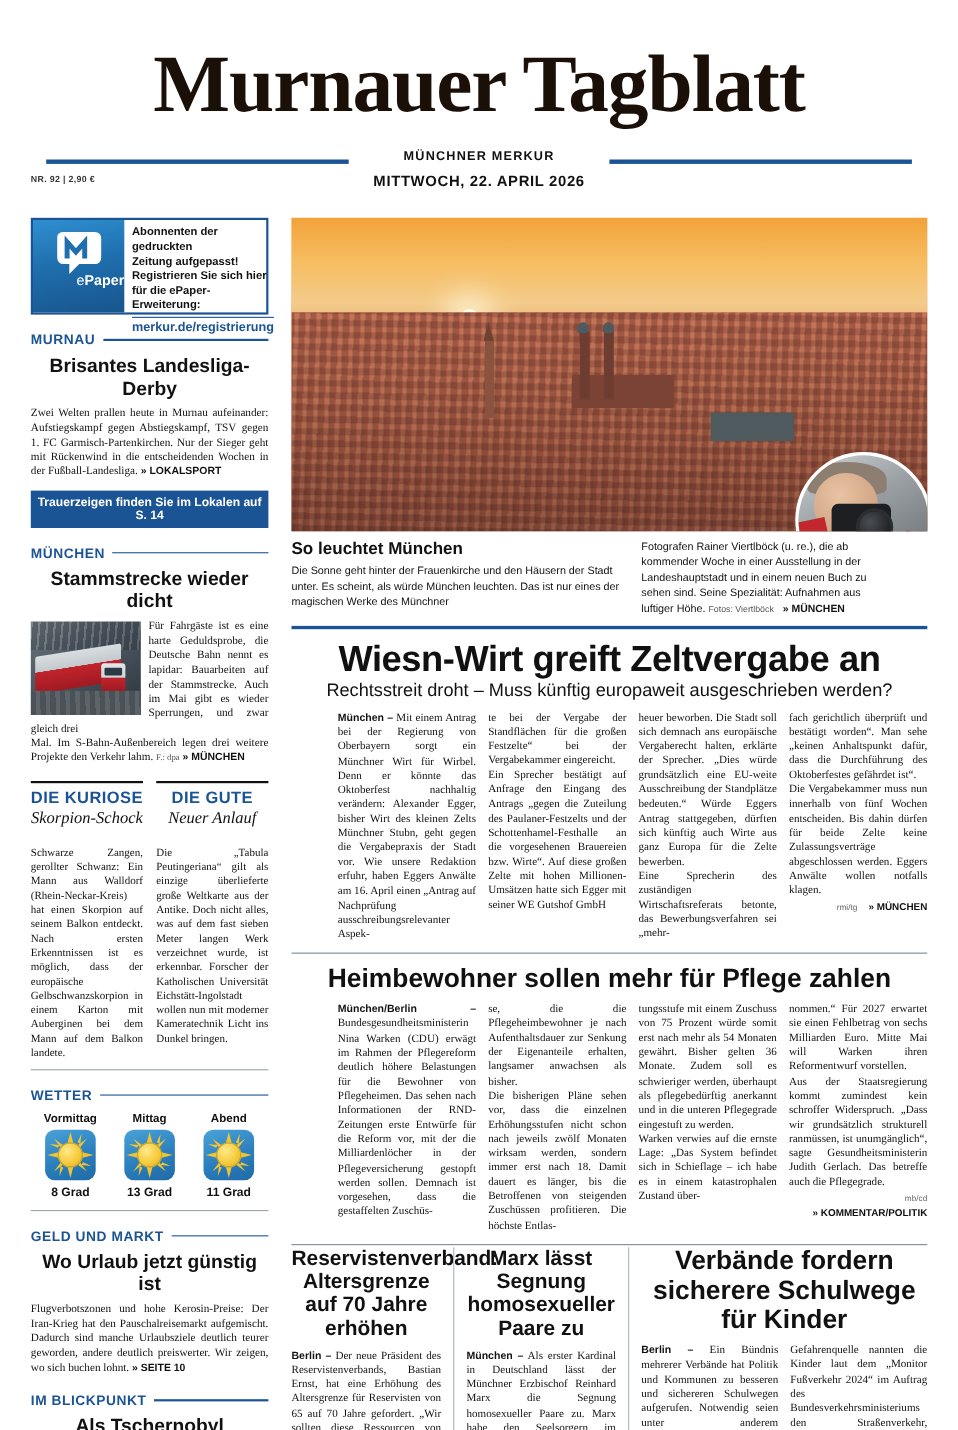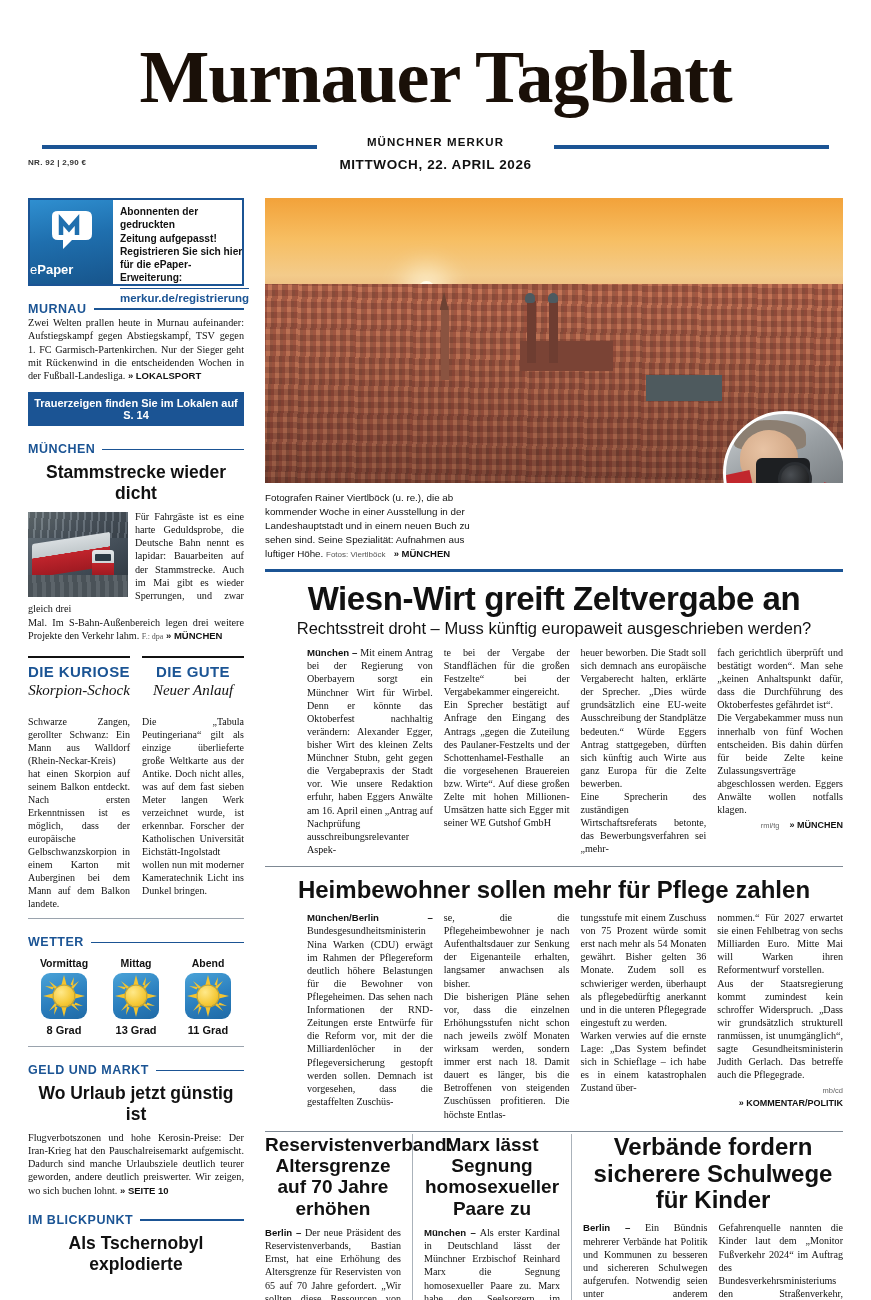--- a/index.html
+++ b/index.html
@@ -58,21 +58,21 @@
   .epaper-logo{
     width:83px;flex:0 0 83px;
     background:linear-gradient(170deg,#2f8fd0 0%,#1f6fae 45%,#17558c 100%);
     position:relative;
   }
   .epaper-logo .m-glyph{
     position:absolute;left:50%;top:8px;transform:translateX(-50%);
     width:46px;height:42px;
   }
   .epaper-logo .eptxt{
-    position:absolute;bottom:7px;left:0;right:0;text-align:left;
+    position:absolute;bottom:22px;left:0;right:0;text-align:right;
     color:#fff;font-size:13px;font-weight:bold;
   }
   .epaper-logo .eptxt .e{font-weight:normal;}
   .epaper-text{
     flex:1;padding:5px 6px 0 7px;
   }
   .epaper-text p{
     margin:0;font-size:10.2px;font-weight:bold;line-height:1.30;color:#111;
   }
   .epaper-url{
@@ -311,20 +311,21 @@
           <p>Registrieren Sie sich hier</p>
           <p>für die ePaper-Erweiterung:</p>
           <div class="epaper-url">merkur.de/registrierung</div>
         </div>
       </div>
 
       <div class="kicker">
         <span class="k-label">MURNAU</span>
         <span class="k-rule"></span>
       </div>
+      <div class="headline-s">Brisantes Landesliga-Derby</div>
       <p class="body-s"><span>Zwei Welten prallen heute in Murnau aufeinander: Aufstiegskampf gegen Abstiegskampf, TSV gegen 1. FC Garmisch-Partenkirchen. Nur der Sieger geht mit Rückenwind in die entscheidenden Wochen in der Fußball-Landesliga.</span> <span class="ref">» LOKALSPORT</span></p>
 
       <div class="banner">Trauerzeigen finden Sie im Lokalen auf S. 14</div>
 
       <div class="kicker">
         <span class="k-label">MÜNCHEN</span>
         <span class="k-rule"></span>
       </div>
       <div class="headline-s">Stammstrecke wieder dicht</div>
       <div>
@@ -466,20 +467,24 @@
           <div class="hair"></div>
           <div class="face"></div>
           <div class="strap"></div>
           <div class="strap2"></div>
           <div class="cam"></div>
           <div class="lens"></div>
         </div>
       </div>
 
       <div class="hero-cap">
+        <div class="hc-left">
+          <div class="hc-title">So leuchtet München</div>
+          <p class="hc-body">Die Sonne geht hinter der Frauenkirche und den Häusern der Stadt unter. Es scheint, als würde München leuchten. Das ist nur eines der magischen Werke des Münchner</p>
+        </div>
         <div class="hc-right">
           <p class="hc-body"><span>Fotografen Rainer Viertlböck (u. re.), die ab kommender Woche in einer Ausstellung in der Landeshauptstadt und in einem neuen Buch zu sehen sind. Seine Spezialität: Aufnahmen aus luftiger Höhe.</span> <span class="credit">Fotos: Viertlböck</span> &nbsp; <span class="ref">» MÜNCHEN</span></p>
         </div>
       </div>
       <div class="bluerule"></div>
 
       <div class="lead-head">Wiesn-Wirt greift Zeltvergabe an</div>
       <div class="lead-sub">Rechtsstreit droht – Muss künftig europaweit ausgeschrieben werden?</div>
       <div class="cols4">
         <div>

